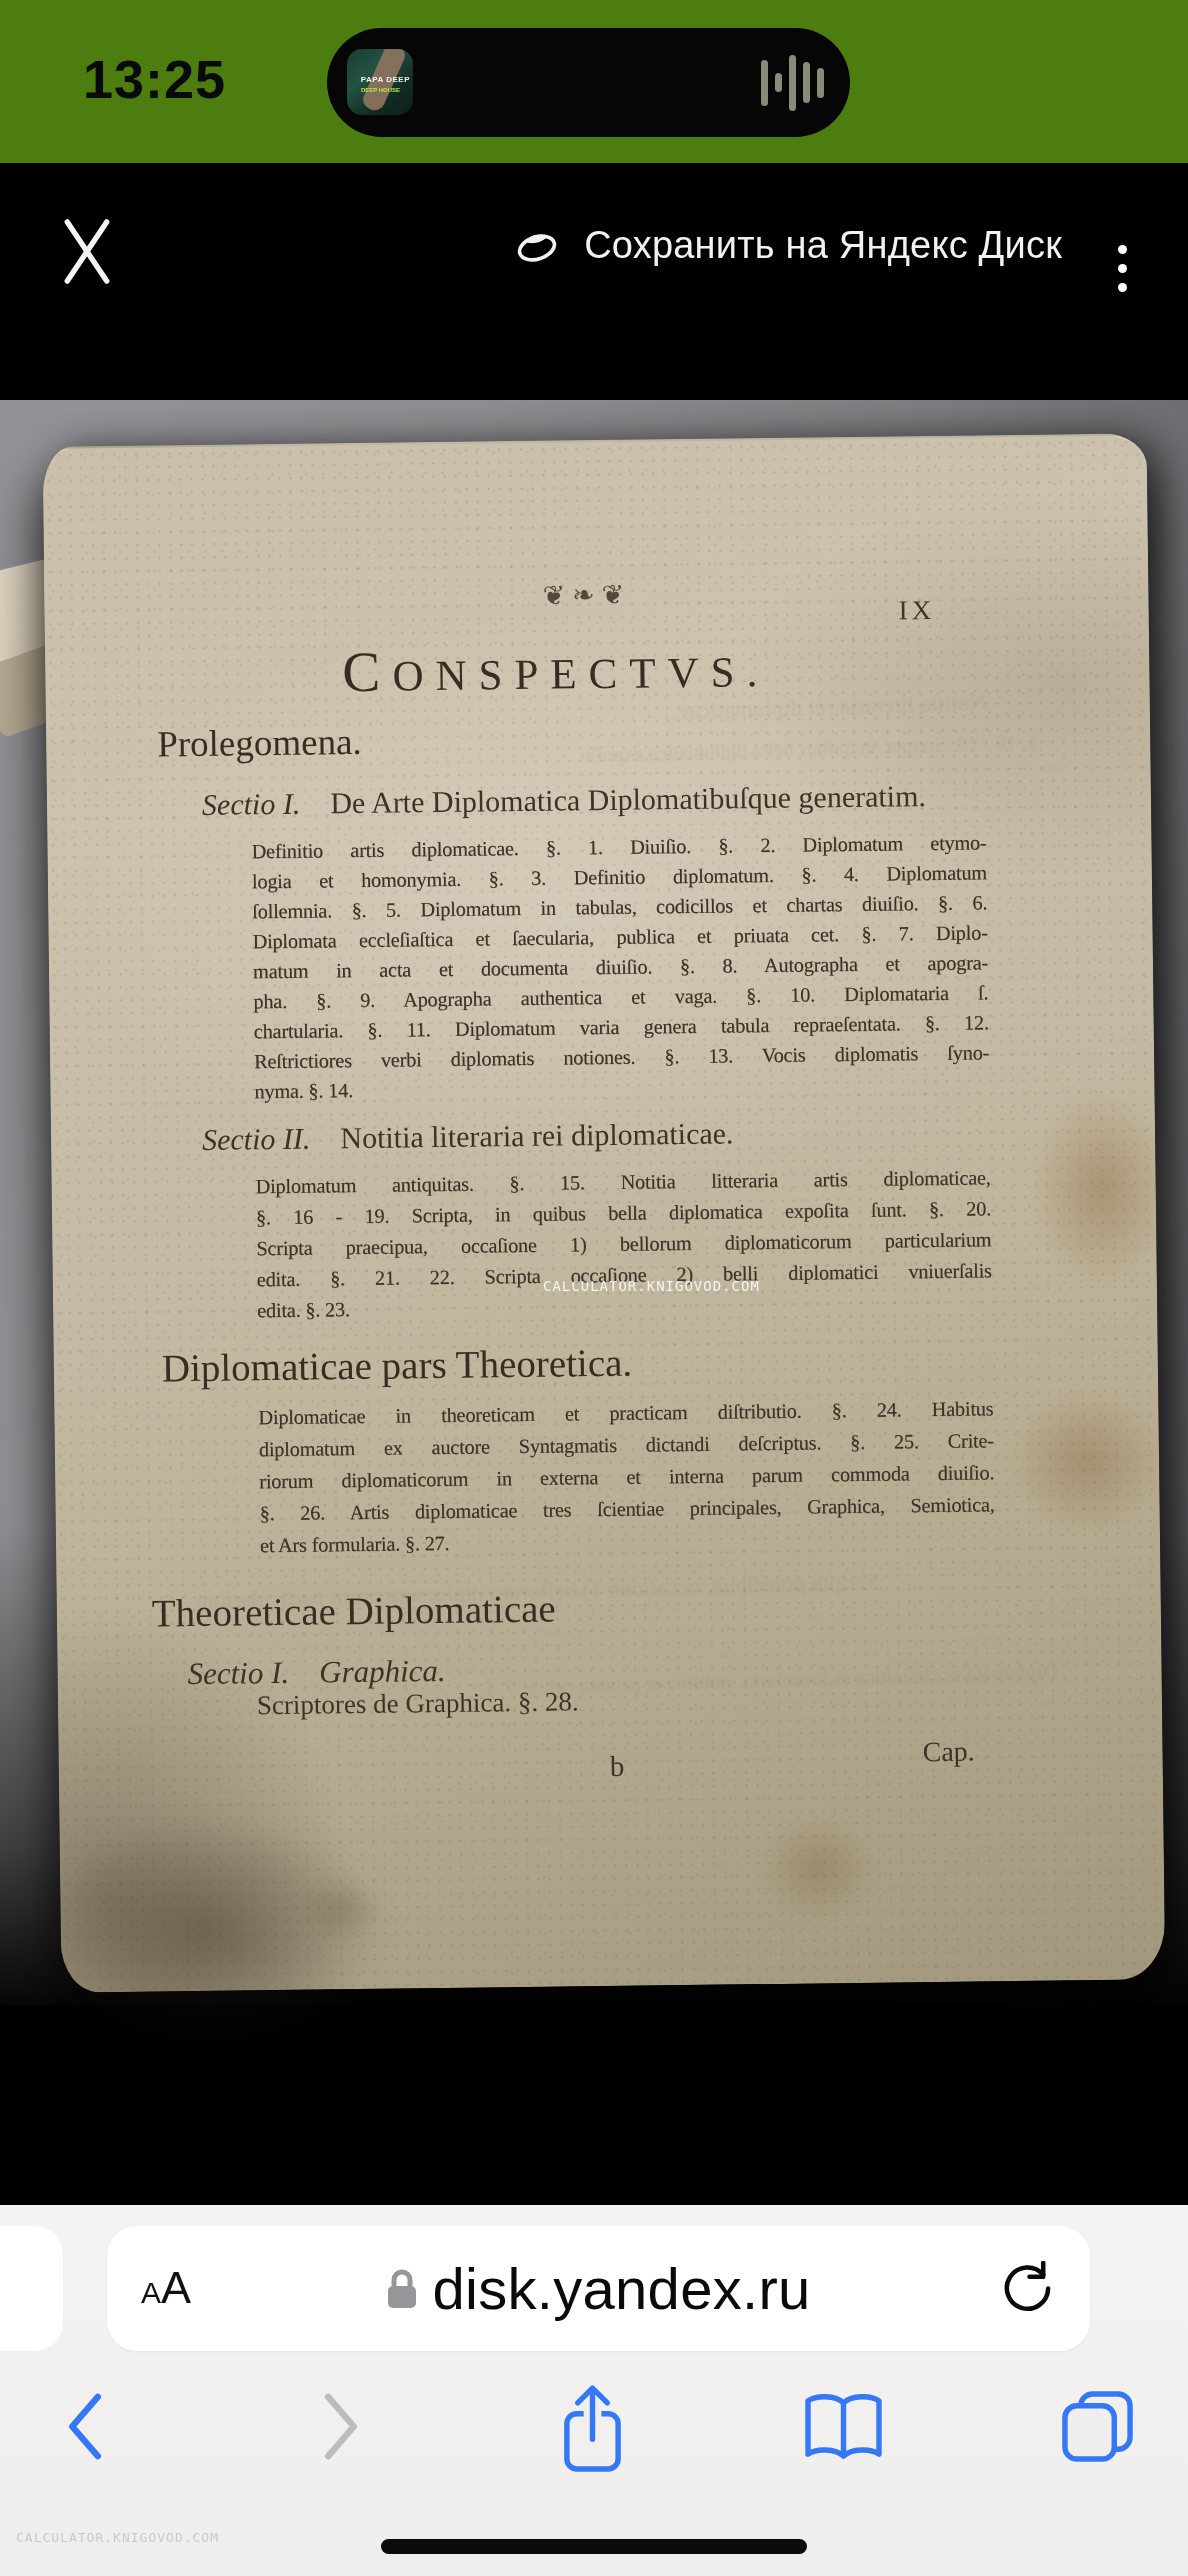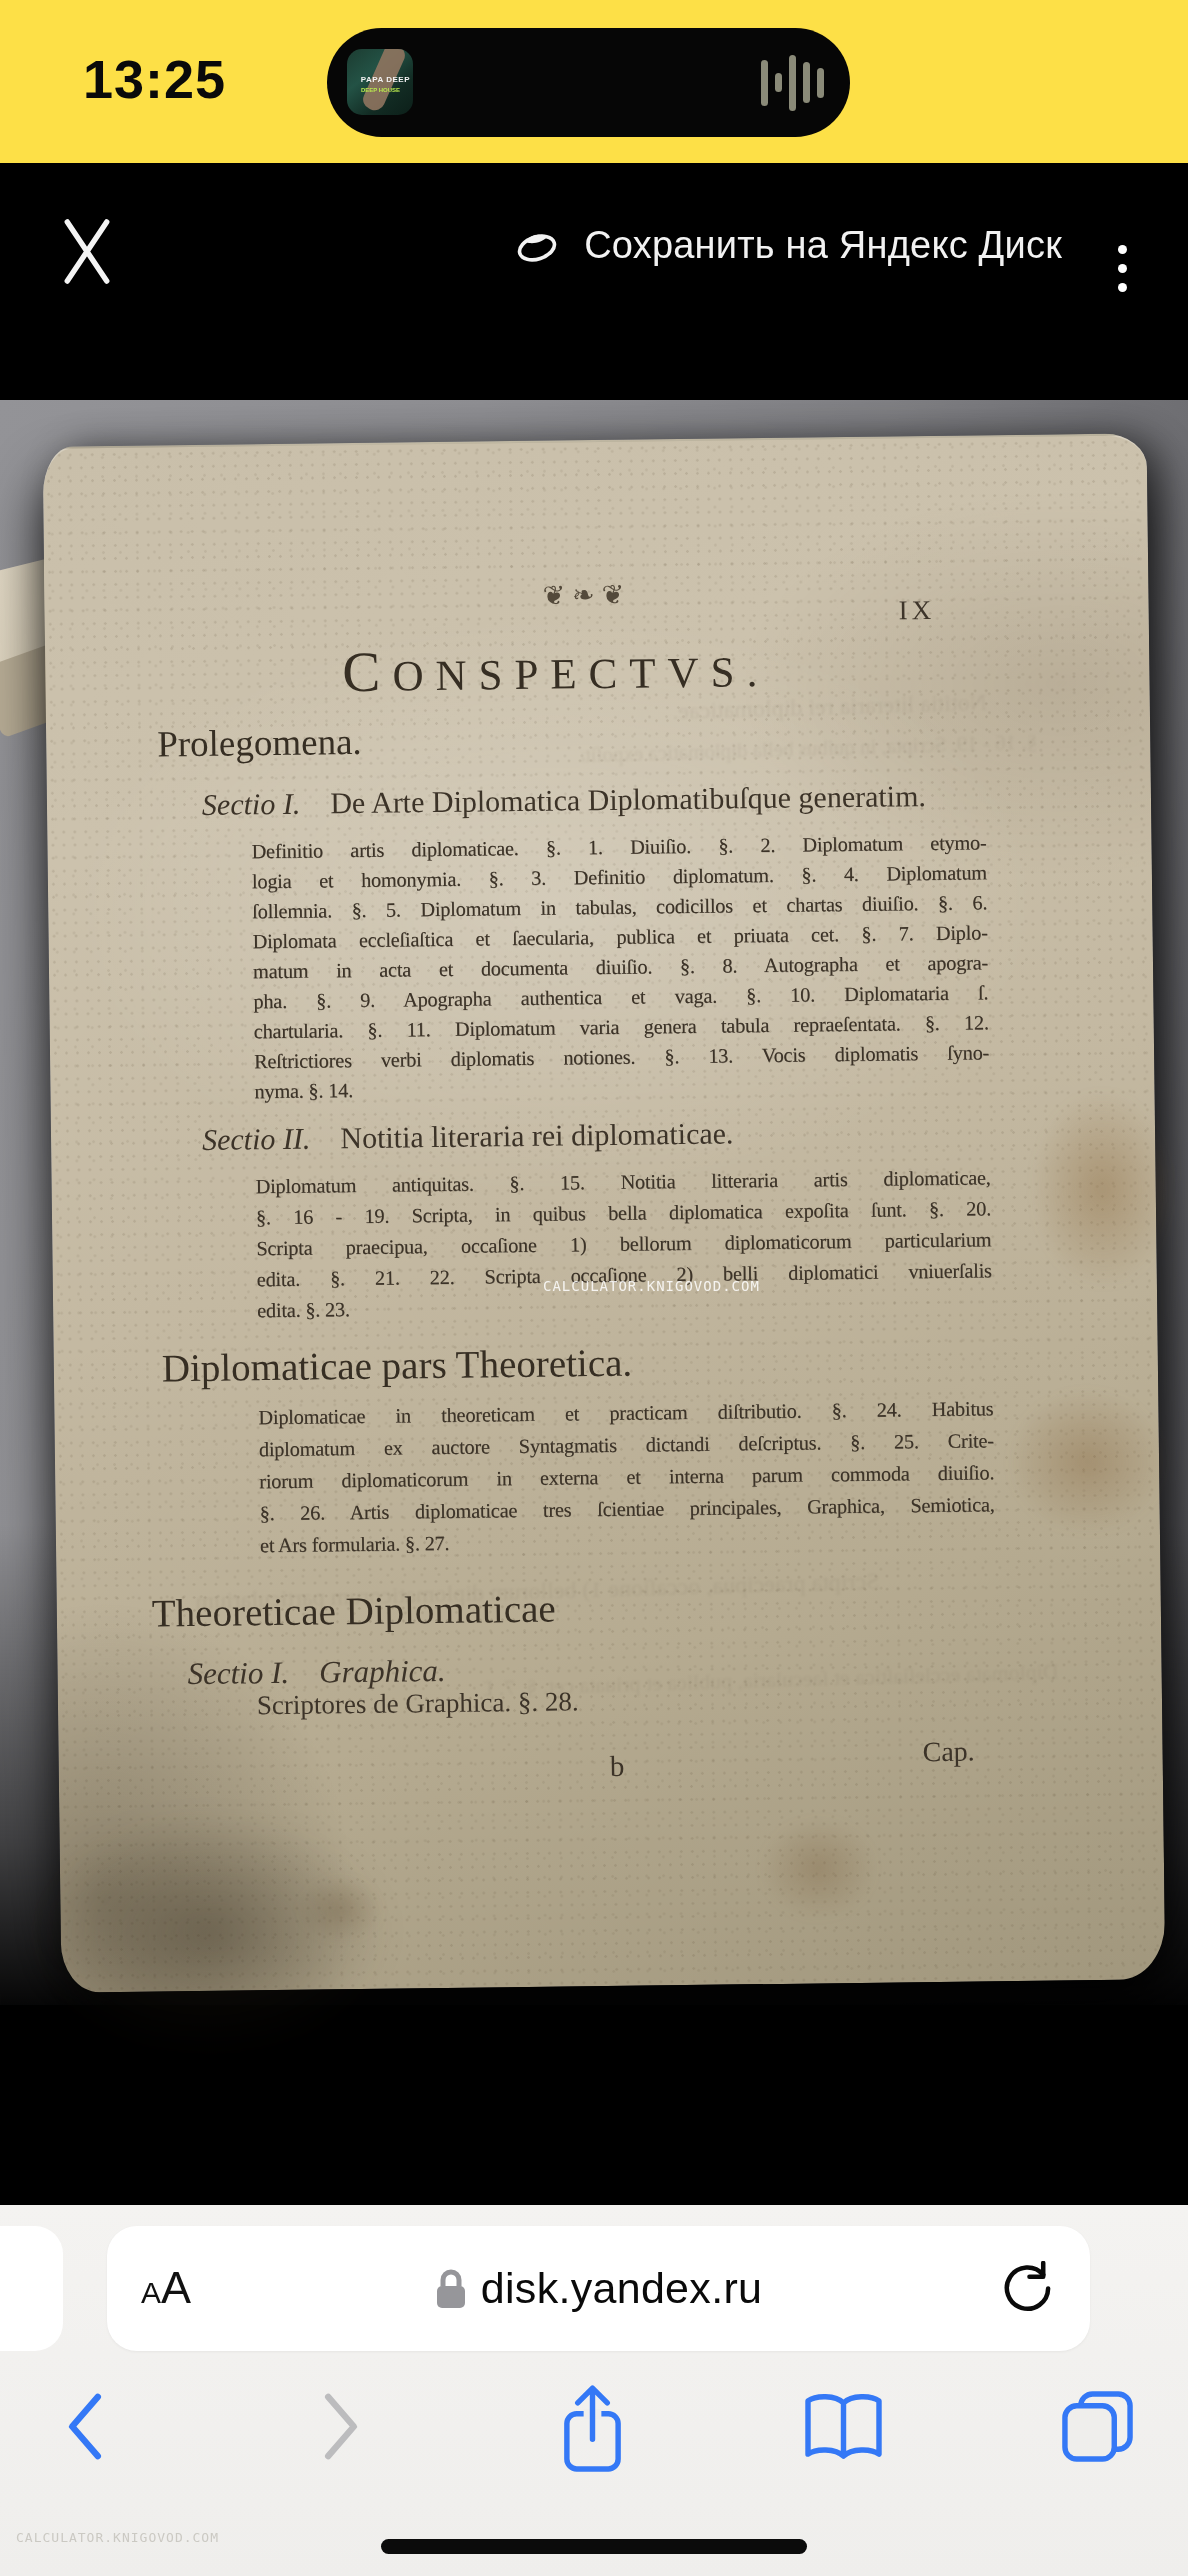--- a/index.html
+++ b/index.html
@@ -3,21 +3,21 @@
 <meta charset="utf-8">
 <style>
   * { margin:0; padding:0; box-sizing:border-box; }
   html,body { background:#222; }
   .screen {
     position:relative; width:1189px; height:2576px; overflow:hidden;
     background:#000; font-family:"Liberation Sans", sans-serif;
   }
 
   
-  .status-bar { position:absolute; top:0; left:0; width:1189px; height:163px; background:#fde047; }
+  .status-bar { position:absolute; top:0; left:0; width:1189px; height:163px; background:#4d7c0f; }
   .time { position:absolute; left:83px; top:48px; font-size:54px; font-weight:700; letter-spacing:1px; color:#0a0a0a; }
   .island { position:absolute; left:327px; top:28px; width:523px; height:109px; border-radius:55px; background:#060606; }
   .album { position:absolute; left:20px; top:21px; width:66px; height:66px; border-radius:15px; overflow:hidden;
            background:linear-gradient(140deg,#1c3c31 0%,#235245 35%,#122b23 70%,#0c1f19 100%); }
   .album .body-shape { position:absolute; left:26px; top:-6px; width:22px; height:69px; background:#8f745f; transform:rotate(24deg); border-radius:10px; opacity:.9; }
   .album .album-text { position:absolute; left:4px; top:26px; width:59px; text-align:right; font-size:8px; font-weight:700; color:#f2f2f2; letter-spacing:0.5px; }
   .album .album-sub { position:absolute; left:4px; top:38px; width:59px; text-align:center; font-size:6px; font-weight:700; color:#b9e84e; }
   .waveform { position:absolute; right:26px; top:0; height:109px; display:flex; align-items:center; gap:7px; }
   .waveform i { display:block; width:7px; border-radius:4px; background:#8a8a78; }
   .status-icons { position:absolute; right:0; top:0; height:163px; }
@@ -98,21 +98,21 @@
 
   
   .safari { position:absolute; left:0; top:2205px; width:1189px; height:371px;
             background:linear-gradient(#f4f3f1,#efeeec); }
   .peek-pill { position:absolute; left:-26px; top:21px; width:89px; height:125px; background:#fff; border-radius:28px; }
   .url-pill { position:absolute; left:107px; top:21px; width:983px; height:125px; background:#fff; border-radius:30px;
               box-shadow:0 1px 3px rgba(0,0,0,.05); }
   .reader-btn { position:absolute; left:34px; top:0; height:125px; display:flex; align-items:baseline; padding-top:36px; color:#111; }
   .reader-btn .a1 { font-size:30px; } .reader-btn .a2 { font-size:45px; }
   .url-center { position:absolute; left:0; right:0; top:0; height:125px; display:flex; align-items:center; justify-content:center; gap:14px; }
-  .url-text { font-size:43px; color:#0a0a0a; letter-spacing:0.3px; }
+  .url-text { font-size:58px; color:#0a0a0a; letter-spacing:0.3px; }
   .reload-btn { position:absolute; right:30px; top:30px; width:65px; height:65px; display:flex; align-items:center; justify-content:center; }
   .tb-icon { position:absolute; display:flex; align-items:center; justify-content:center; }
   .home-indicator { position:absolute; left:381px; top:334px; width:426px; height:15px; border-radius:8px; background:#0b0b0b; }
   .wm-bottom { position:absolute; left:16px; top:325px; font-family:"DejaVu Sans Mono",monospace;
                font-size:13px; letter-spacing:1px; color:#cbc9c3; }
 </style>
 </head>
 <body>
 
 <div class="screen">

